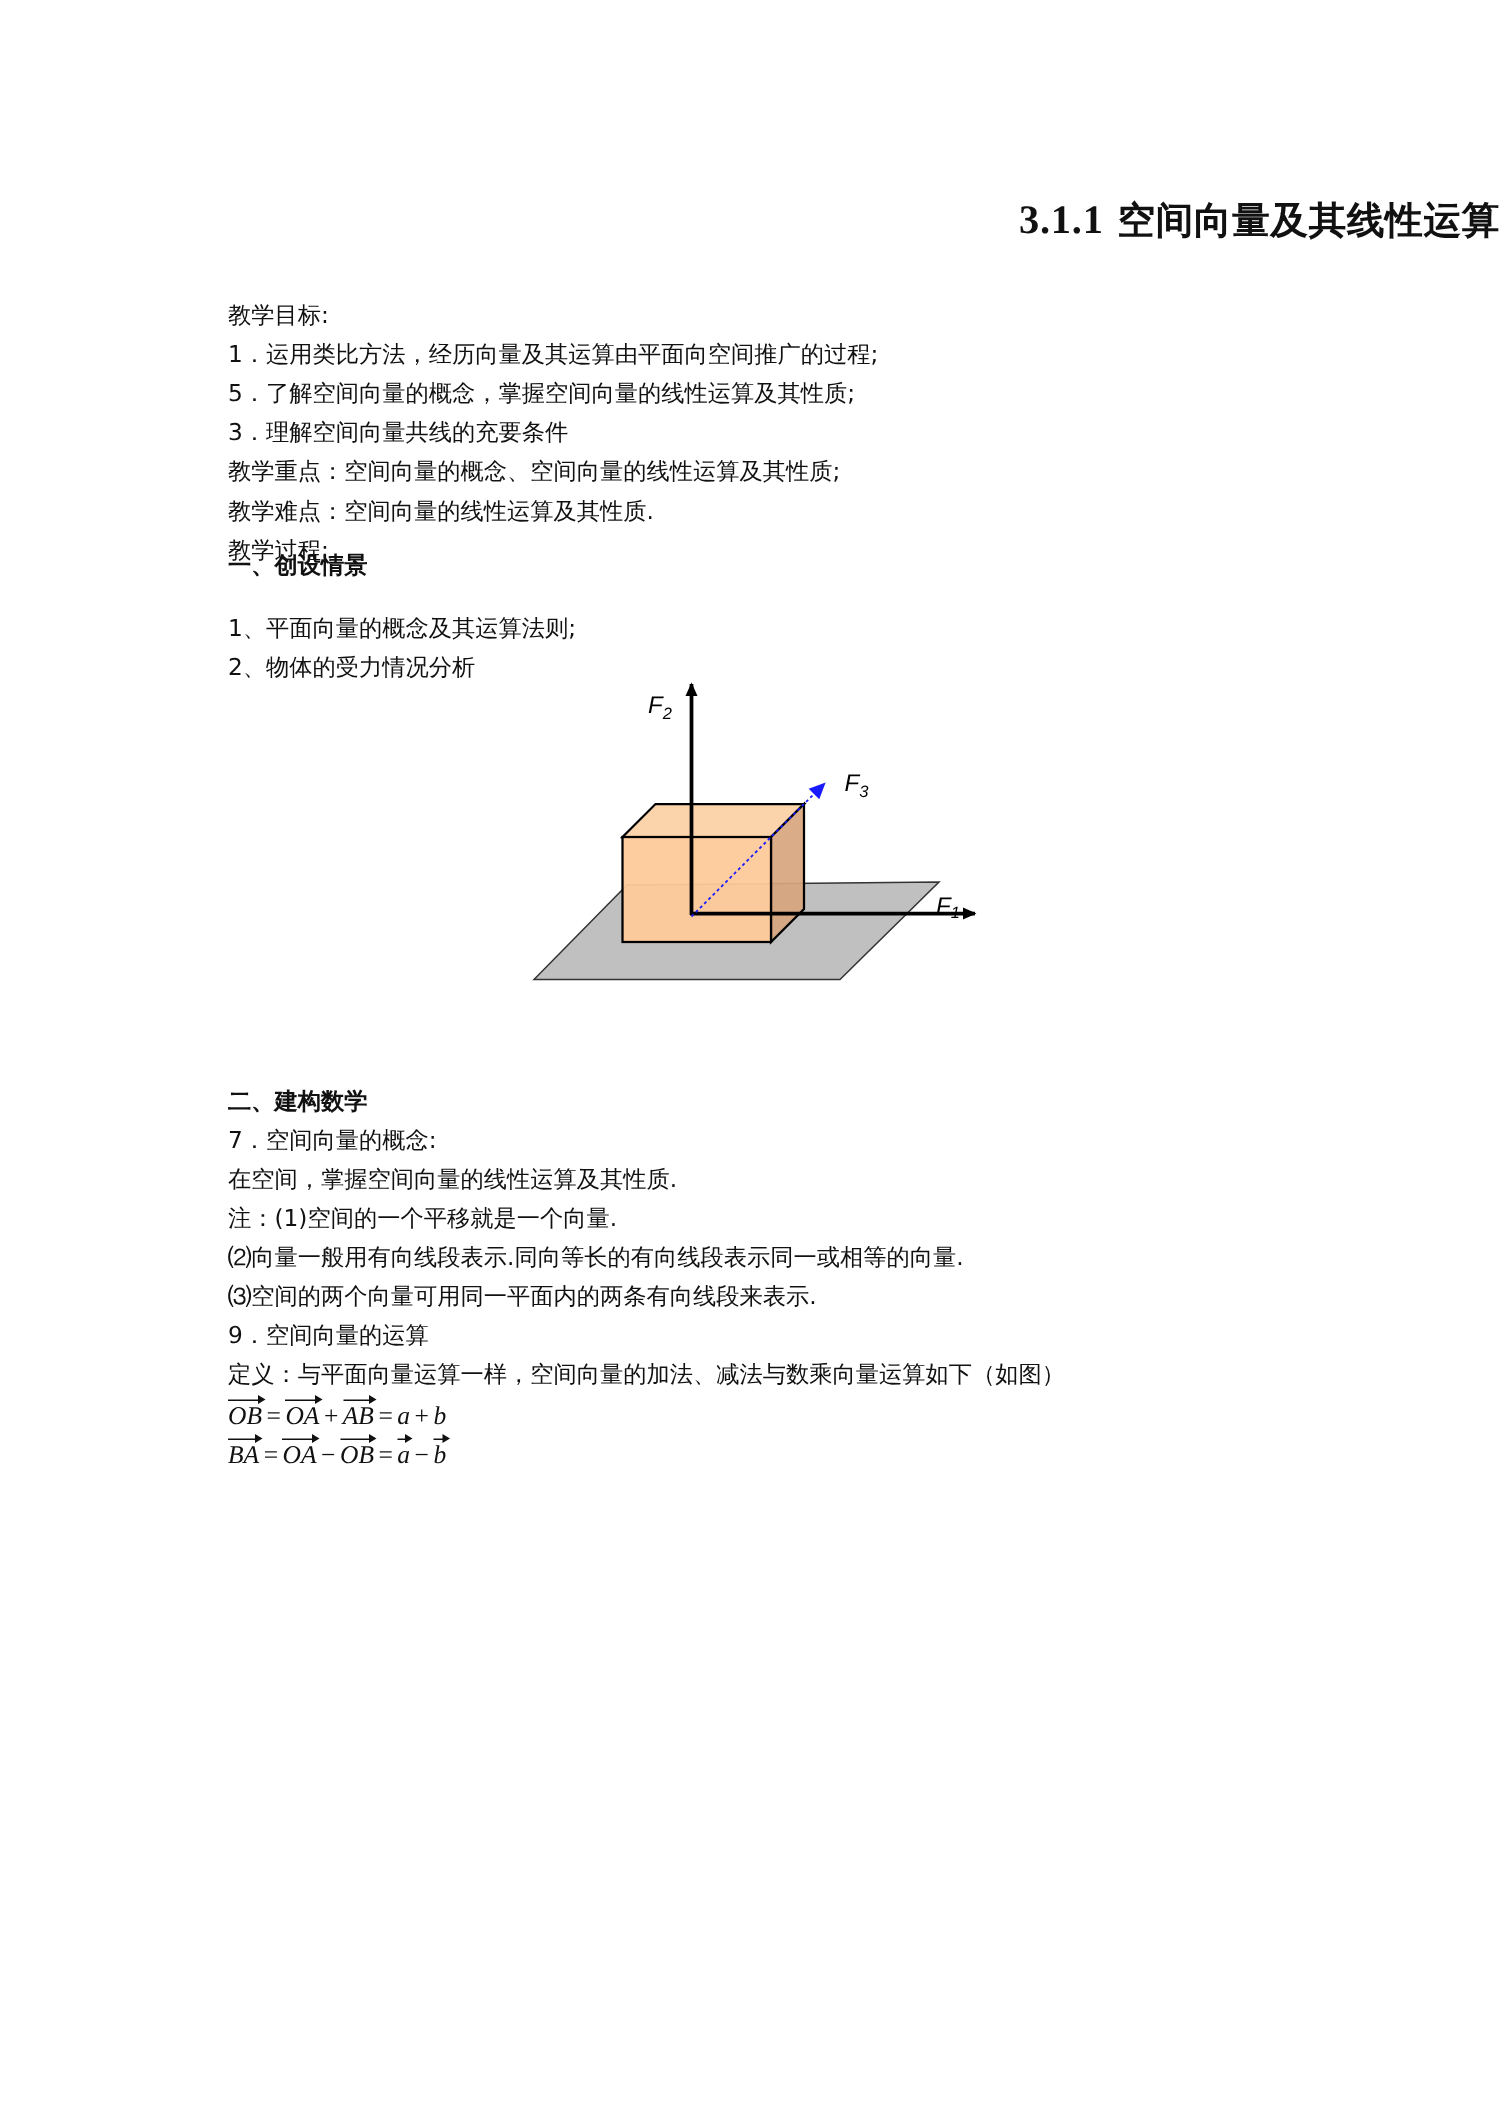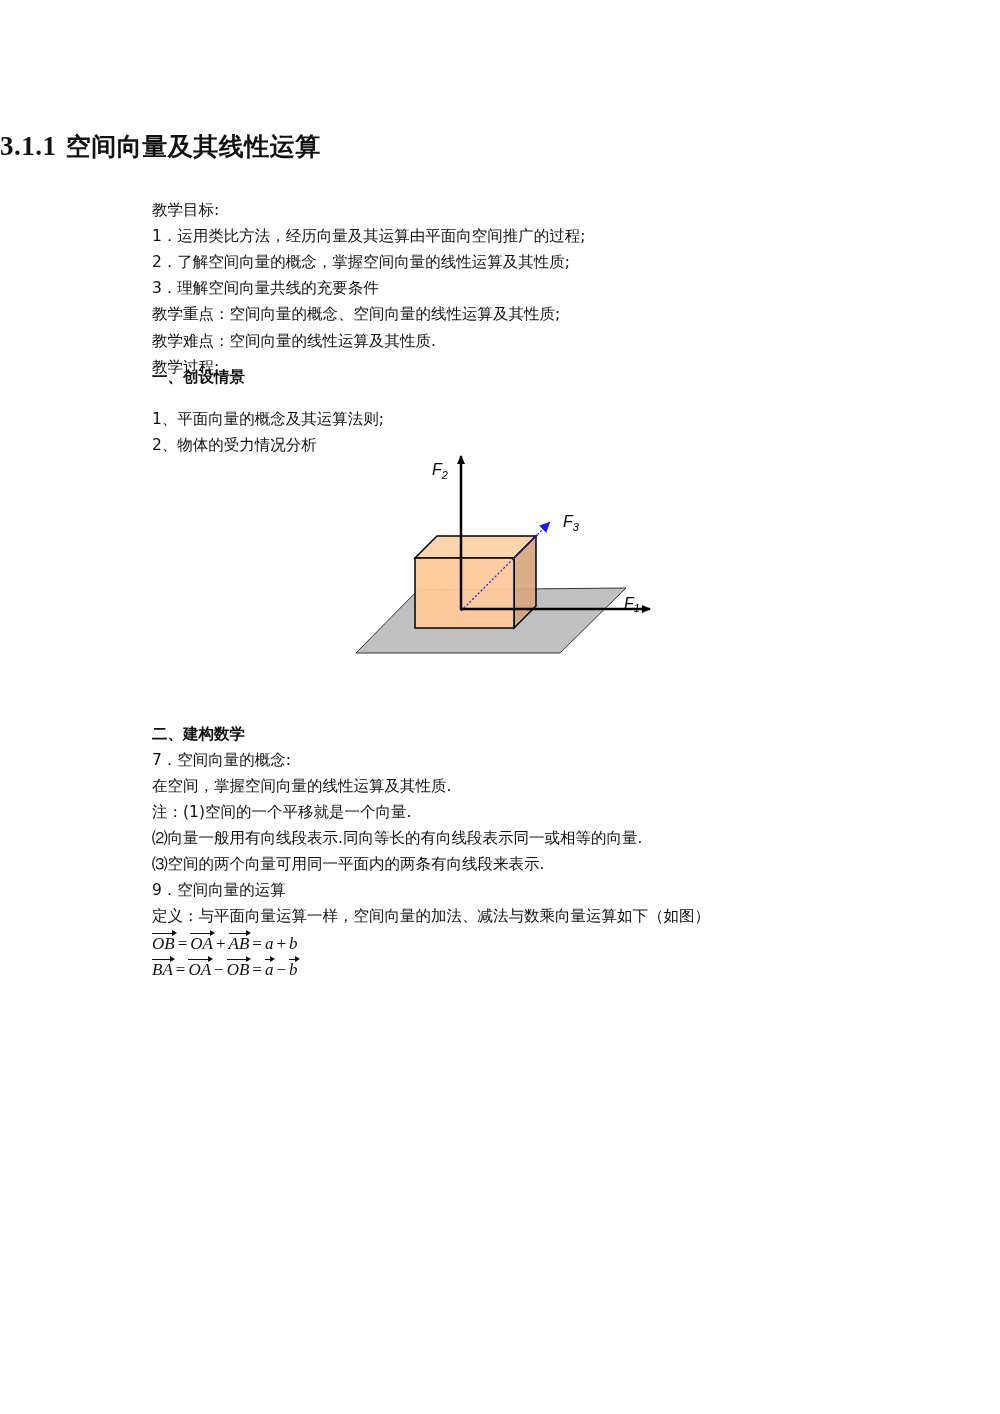--- a/index.html
+++ b/index.html
@@ -1,18 +1,18 @@
 <!DOCTYPE html>
 <html><head>
 <meta charset="utf-8">
 <style>
   html, body { margin:0; padding:0; background:#ffffff; }
   body { width:1000px; height:1414px; position:relative; overflow:hidden;
          font-family:"DejaVu Sans", "Liberation Sans", sans-serif; color:#111; }
-  .title { position:absolute; left:0; width:1000px; top:130px; text-align:left;
+  .title { position:absolute; left:0; width:1000px; top:130px; text-align:right;
            font-size:25px; font-weight:bold; letter-spacing:0.5px; }
   .title .num { font-family:"Liberation Serif", serif; font-size:27px; }
   .line { position:absolute; left:152px; font-size:15.5px; white-space:nowrap; line-height:20px;margin-top:24px; }
   .bold { font-weight:bold; }
   .fig { position:absolute; left:340px; top:440px; width:330px; height:230px; }
   .math { font-family:"Liberation Serif", serif; font-style:italic; font-size:17px; }
   .vec { position:relative; display:inline-block;text-align:center; }
   .vec::before { content:""; position:absolute; left:0; right:0; top:-1px; border-top:1px solid #111; }
   .vec::after { content:""; position:absolute; right:-2px; top:-4px; border-left:5px solid #111;
                 border-top:3px solid transparent; border-bottom:3px solid transparent; }
@@ -21,21 +21,21 @@
 </head>
 <body>
 
 <div class="title">
   <span class="num">3.1.1</span>
   <span>空间向量及其线性运算</span>
 </div>
 
 <div class="line" style="top:176px">教学目标:</div>
 <div class="line" style="top:202px">1．运用类比方法，经历向量及其运算由平面向空间推广的过程;</div>
-<div class="line" style="top:228px">2．了解空间向量的概念，掌握空间向量的线性运算及其性质;</div>
+<div class="line" style="top:228px">5．了解空间向量的概念，掌握空间向量的线性运算及其性质;</div>
 <div class="line" style="top:254px">3．理解空间向量共线的充要条件</div>
 <div class="line" style="top:280px">教学重点：空间向量的概念、空间向量的线性运算及其性质;</div>
 <div class="line" style="top:307px">教学难点：空间向量的线性运算及其性质.</div>
 <div class="line" style="top:333px">教学过程:</div>
 <div class="line bold" style="top:343px">一、创设情景</div>
 <div class="line" style="top:385px">1、平面向量的概念及其运算法则;</div>
 <div class="line" style="top:411px">2、物体的受力情况分析</div>
 
 <svg class="fig" viewBox="0 0 330 230" width="330" height="230">
   <defs>

